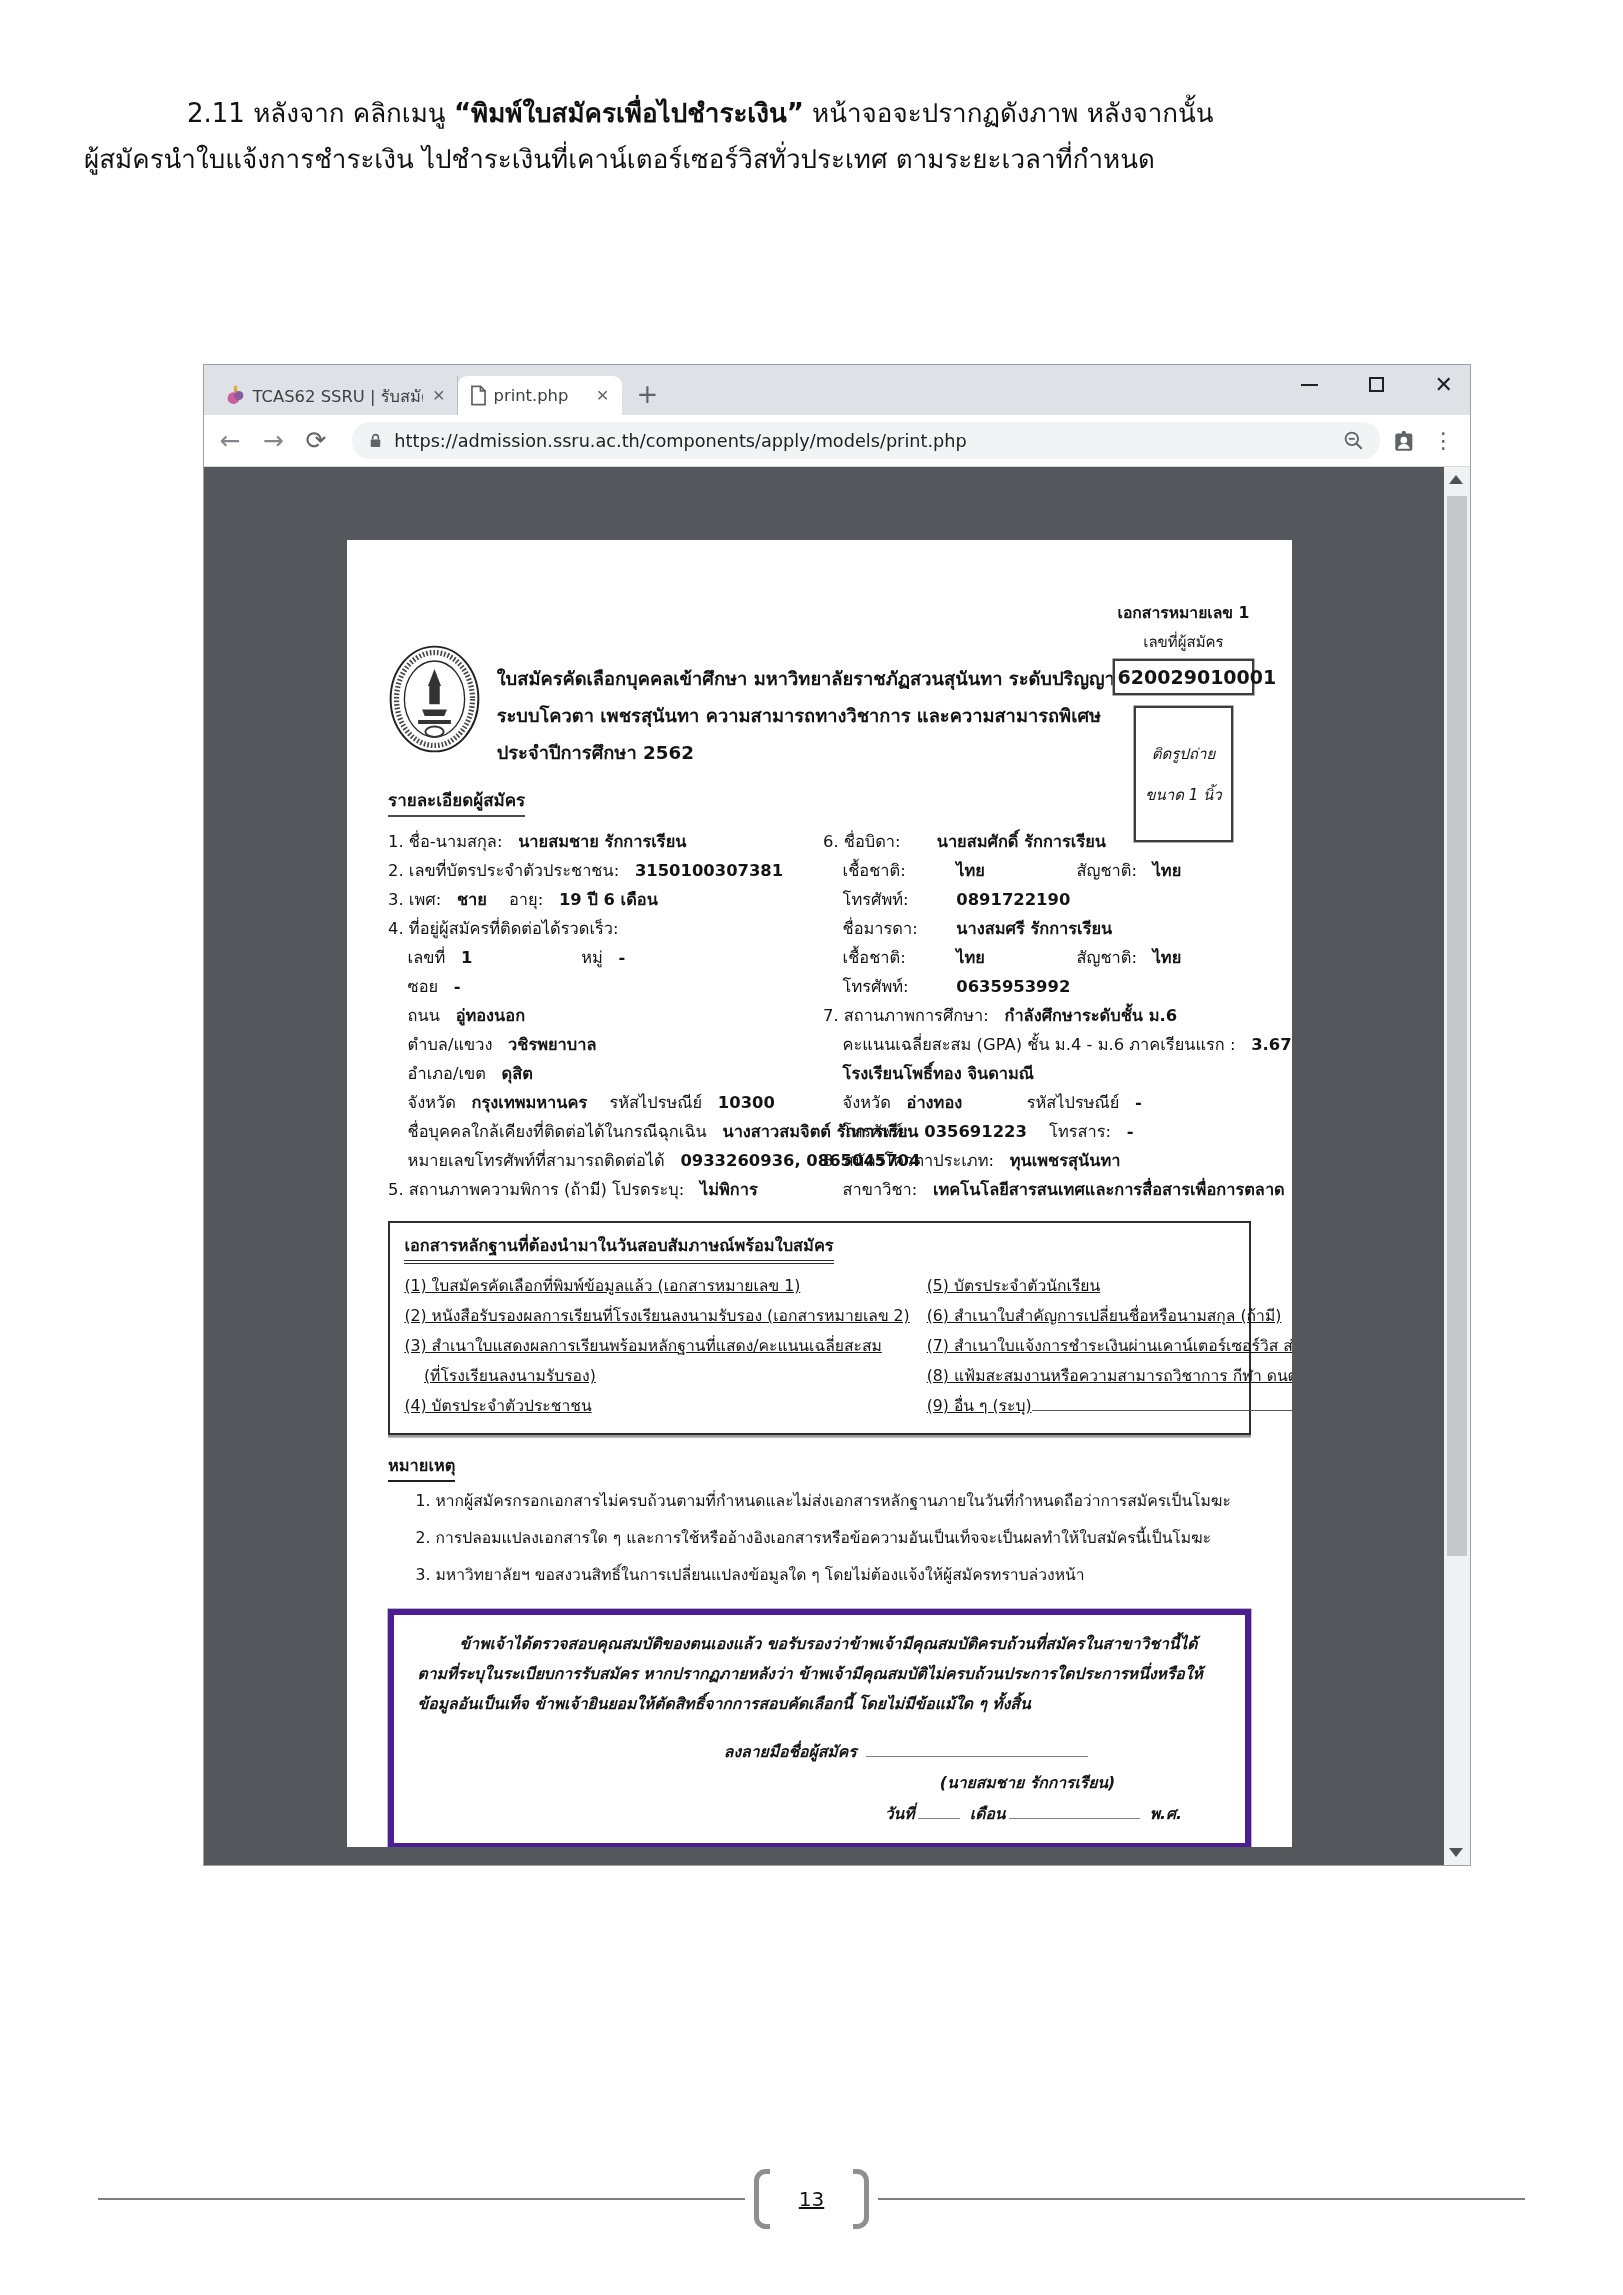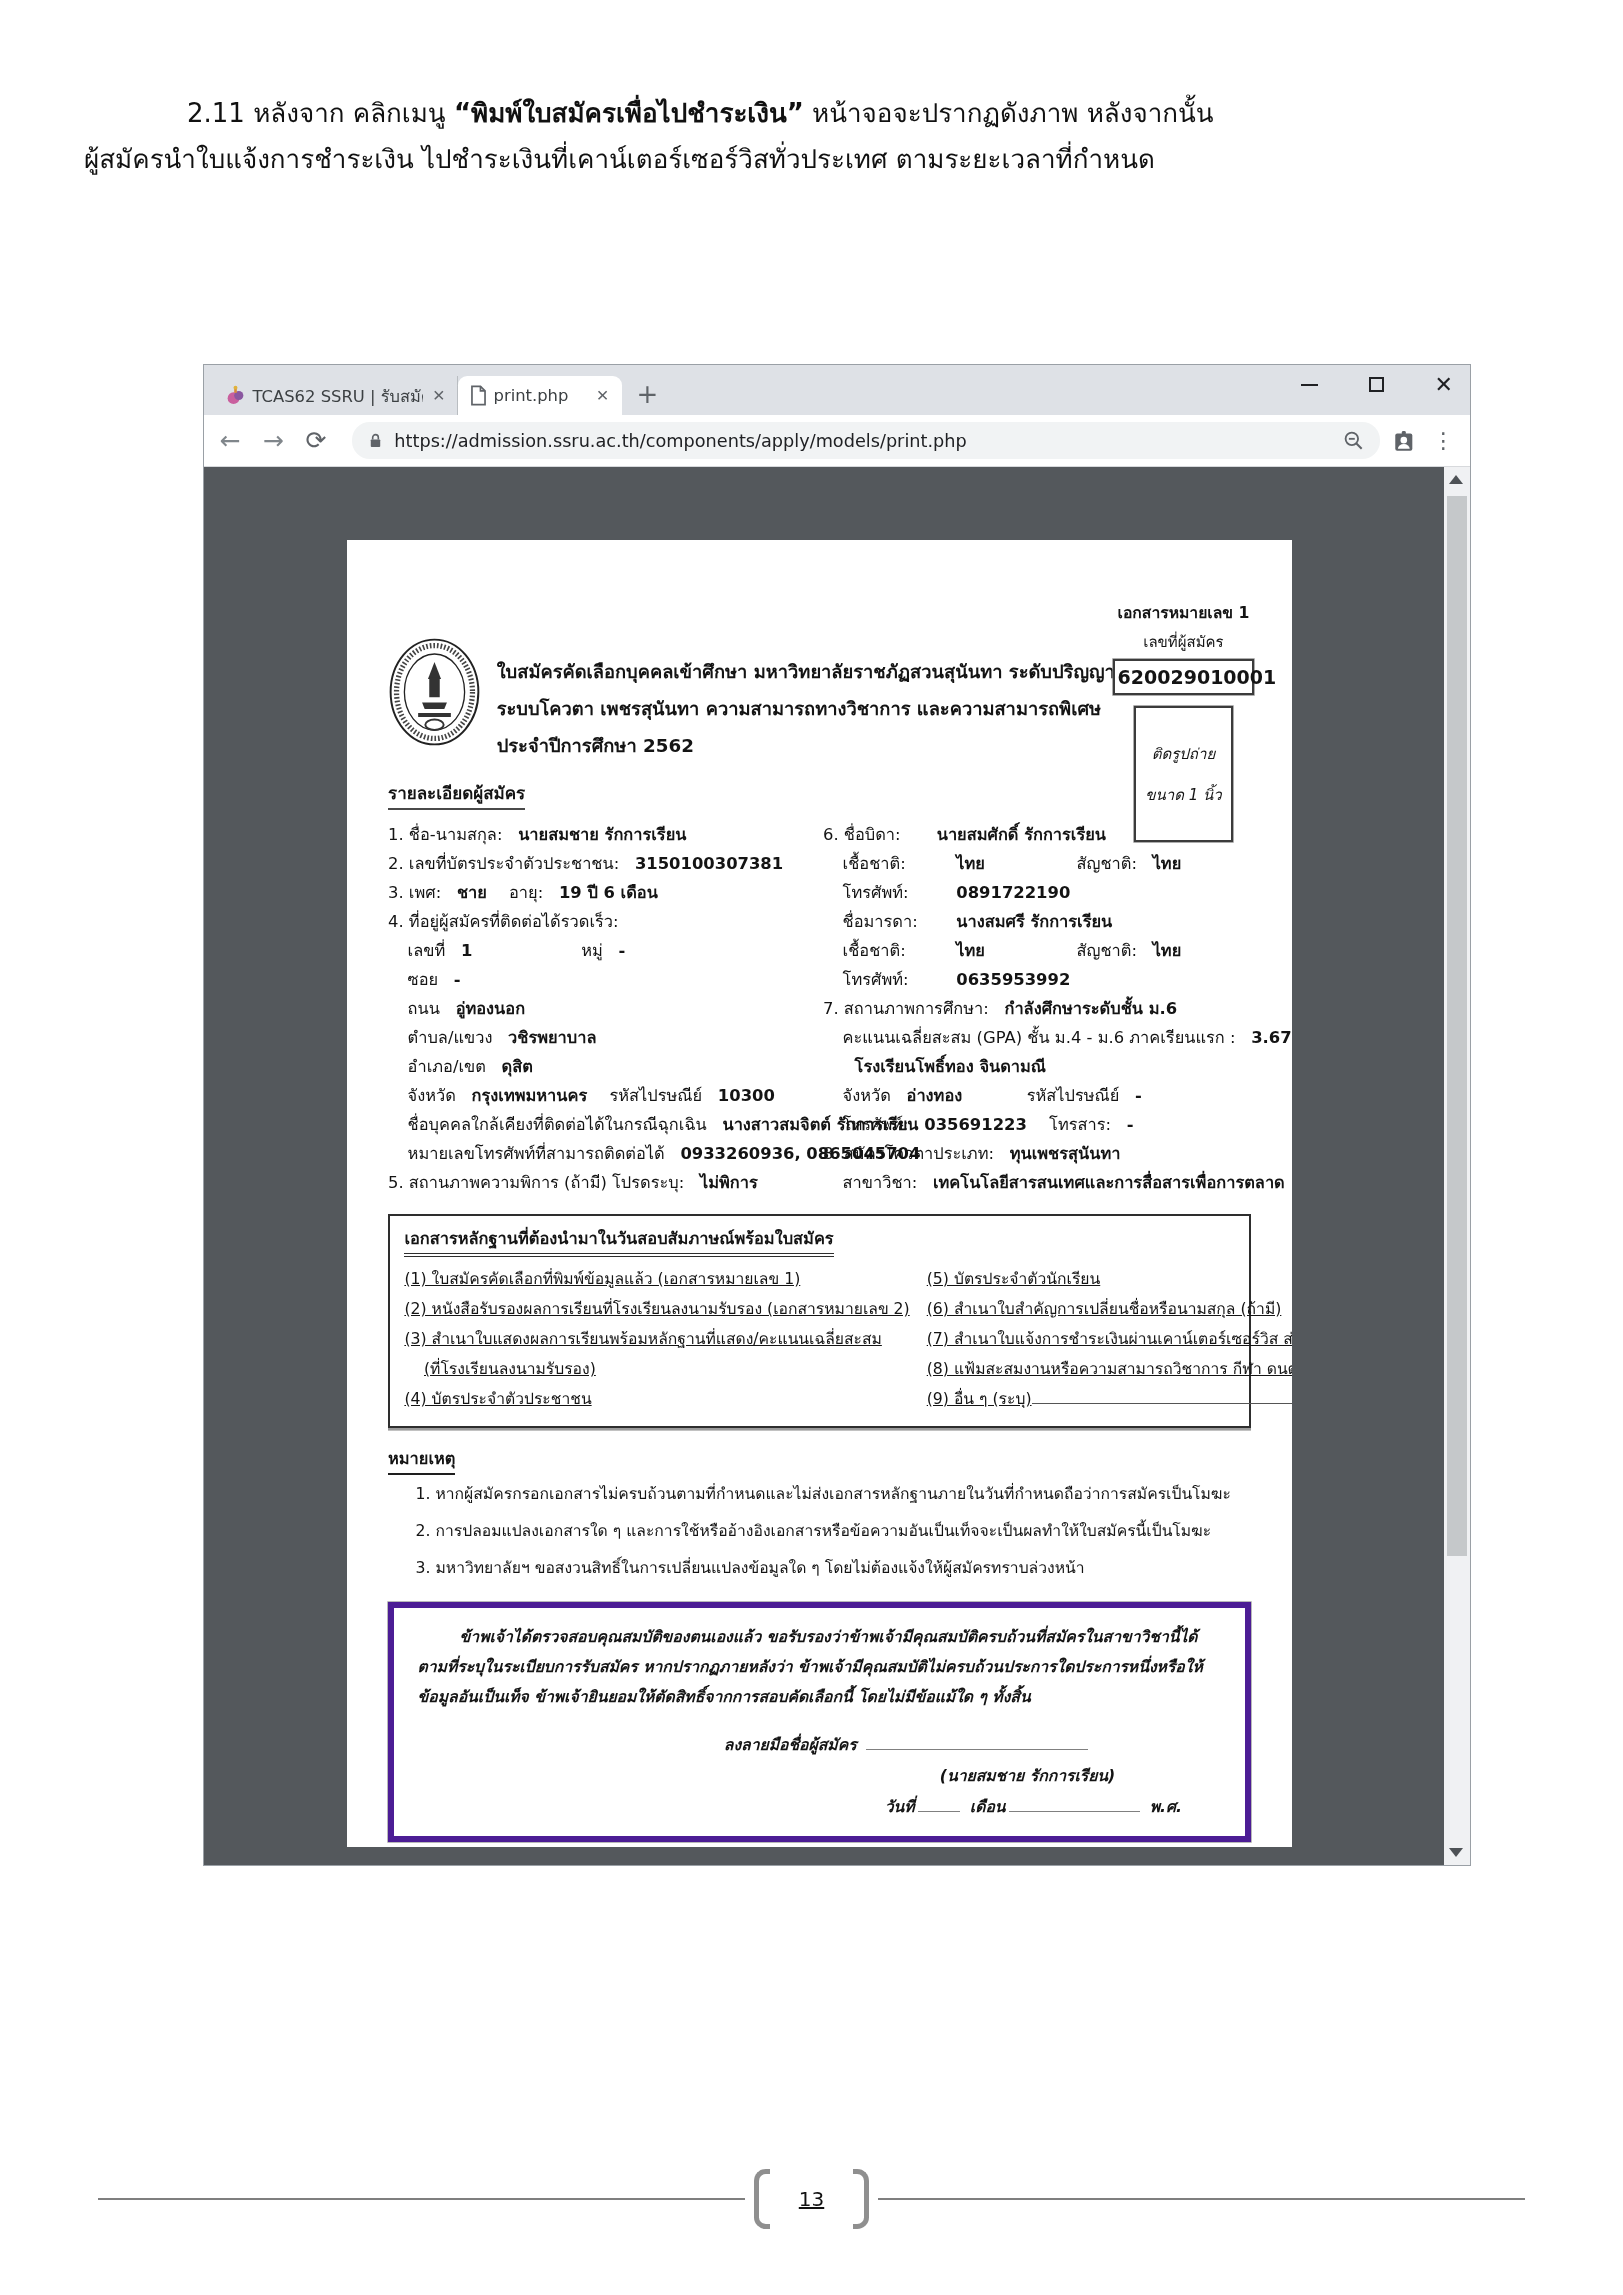--- a/index.html
+++ b/index.html
@@ -42,21 +42,21 @@
 
   
   .viewport{flex:1;background:#54585c;position:relative;overflow:hidden;}
   .vscroll{position:absolute;top:0;right:0;bottom:0;width:26px;background:#f0f1f3;}
   .sc-up{position:absolute;top:7.9px;left:5.2px;width:0;height:0;border-left:7.9px solid transparent;border-right:7.9px solid transparent;border-bottom:9.2px solid #4e5256;}
   .sc-down{position:absolute;bottom:7.9px;left:5.2px;width:0;height:0;border-left:7.9px solid transparent;border-right:7.9px solid transparent;border-top:9.2px solid #4e5256;}
   .sc-thumb{position:absolute;top:29px;left:3.3px;width:19.6px;height:1060px;background:#c5c8ca;}
 
   
   .doc{position:absolute;left:143px;top:73px;width:945px;height:1307px;background:#fff;box-sizing:border-box;
-       padding:0 41px;overflow:hidden;font-size:16.4px;color:#141414;position:absolute;}
+       padding:7px 41px;overflow:hidden;font-size:16.4px;color:#141414;position:absolute;}
   .doc .v{font-weight:bold;margin-left:15.7px;margin-right:17px;}
   .doc .l2{margin-left:5.2px;}
   .lw{display:inline-block;min-width:98px;}
 
   .right-info{position:absolute;top:60px;right:38px;width:141px;text-align:center;}
   .doc-no{font-weight:bold;font-size:15.7px;}
   .appno-label{font-size:15px;margin-top:5.2px;}
   .appno-box{border:2px solid #3c3c3c;box-shadow:0 0 0 0.7px #8a8a8a;margin-top:5.2px;padding:4.6px 2.6px;font-weight:bold;font-size:19px;background:#fff;}
   .photo-box{border:2px solid #3c3c3c;box-shadow:0 0 0 0.7px #8a8a8a;width:99px;height:136px;margin:11.8px auto 0;
              font-style:italic;font-size:15px;display:flex;flex-direction:column;align-items:center;justify-content:center;gap:17px;box-sizing:border-box;}
@@ -220,21 +220,21 @@
           </div>
           <div>
             <div class="row"><span class="lw">6. ชื่อบิดา:</span><span class="v">นายสมศักดิ์ รักการเรียน</span></div>
             <div class="row ind"><span class="lw">เชื้อชาติ:</span><span class="v lw">ไทย</span><span class="l2">สัญชาติ:</span><span class="v">ไทย</span></div>
             <div class="row ind"><span class="lw">โทรศัพท์:</span><span class="v">0891722190</span></div>
             <div class="row ind"><span class="lw">ชื่อมารดา:</span><span class="v">นางสมศรี รักการเรียน</span></div>
             <div class="row ind"><span class="lw">เชื้อชาติ:</span><span class="v lw">ไทย</span><span class="l2">สัญชาติ:</span><span class="v">ไทย</span></div>
             <div class="row ind"><span class="lw">โทรศัพท์:</span><span class="v">0635953992</span></div>
             <div class="row"><span>7. สถานภาพการศึกษา:</span><span class="v">กำลังศึกษาระดับชั้น ม.6</span></div>
             <div class="row ind"><span>คะแนนเฉลี่ยสะสม (GPA) ชั้น ม.4 - ม.6 ภาคเรียนแรก :</span><span class="v">3.67</span></div>
-            <div class="row ind"><span class="v" style="margin-left:12px">โรงเรียนโพธิ์ทอง จินดามณี</span></div>
+            <div class="row ind"><span class="v" style="margin-left:0">โรงเรียนโพธิ์ทอง จินดามณี</span></div>
             <div class="row ind"><span>จังหวัด</span><span class="v lw">อ่างทอง</span><span class="l2">รหัสไปรษณีย์</span><span class="v">-</span></div>
             <div class="row ind"><span>โทรศัพท์:</span><span class="v">035691223</span><span class="l2">โทรสาร:</span><span class="v">-</span></div>
             <div class="row"><span>8. สมัครโควตาประเภท:</span><span class="v">ทุนเพชรสุนันทา</span></div>
             <div class="row ind"><span>สาขาวิชา:</span><span class="v">เทคโนโลยีสารสนเทศและการสื่อสารเพื่อการตลาด</span></div>
           </div>
         </div>
 
         <div class="docs-box">
           <div class="docs-title">เอกสารหลักฐานที่ต้องนำมาในวันสอบสัมภาษณ์พร้อมใบสมัคร</div>
           <div class="docs-cols">

